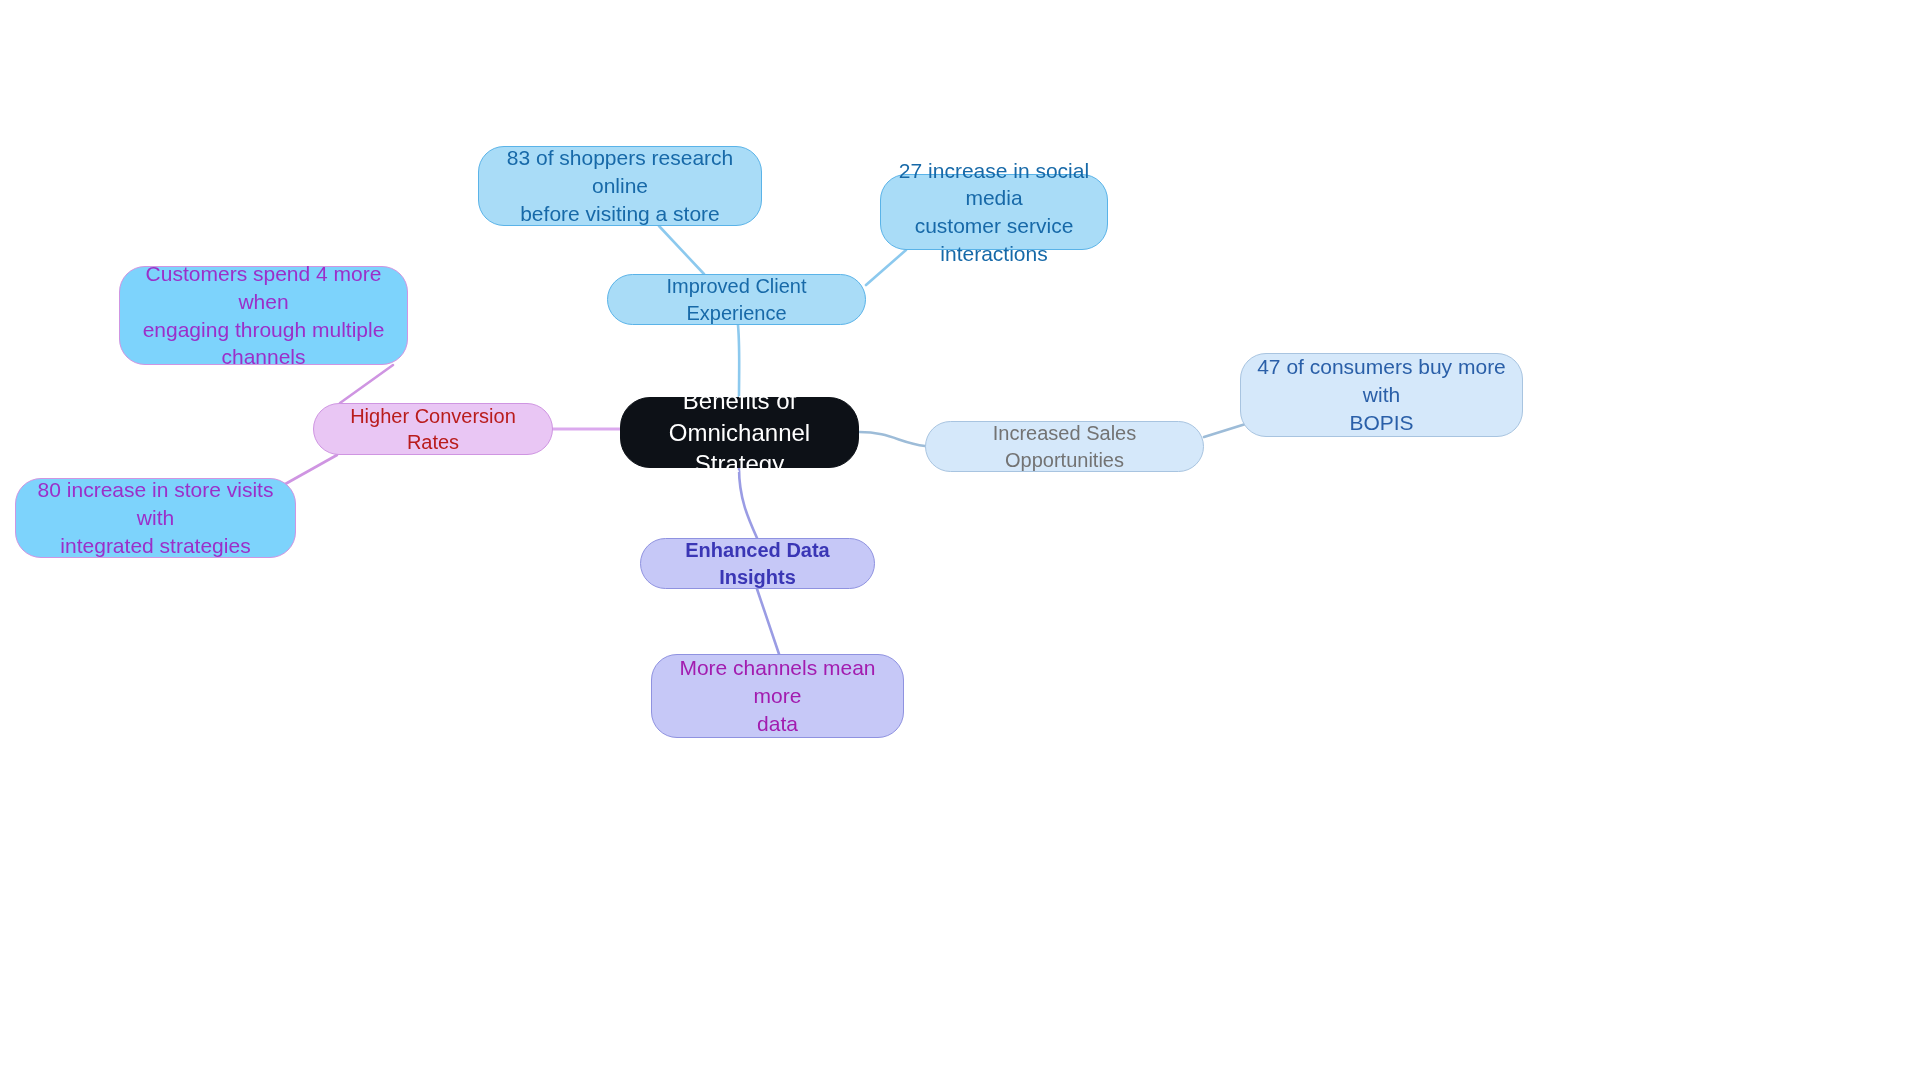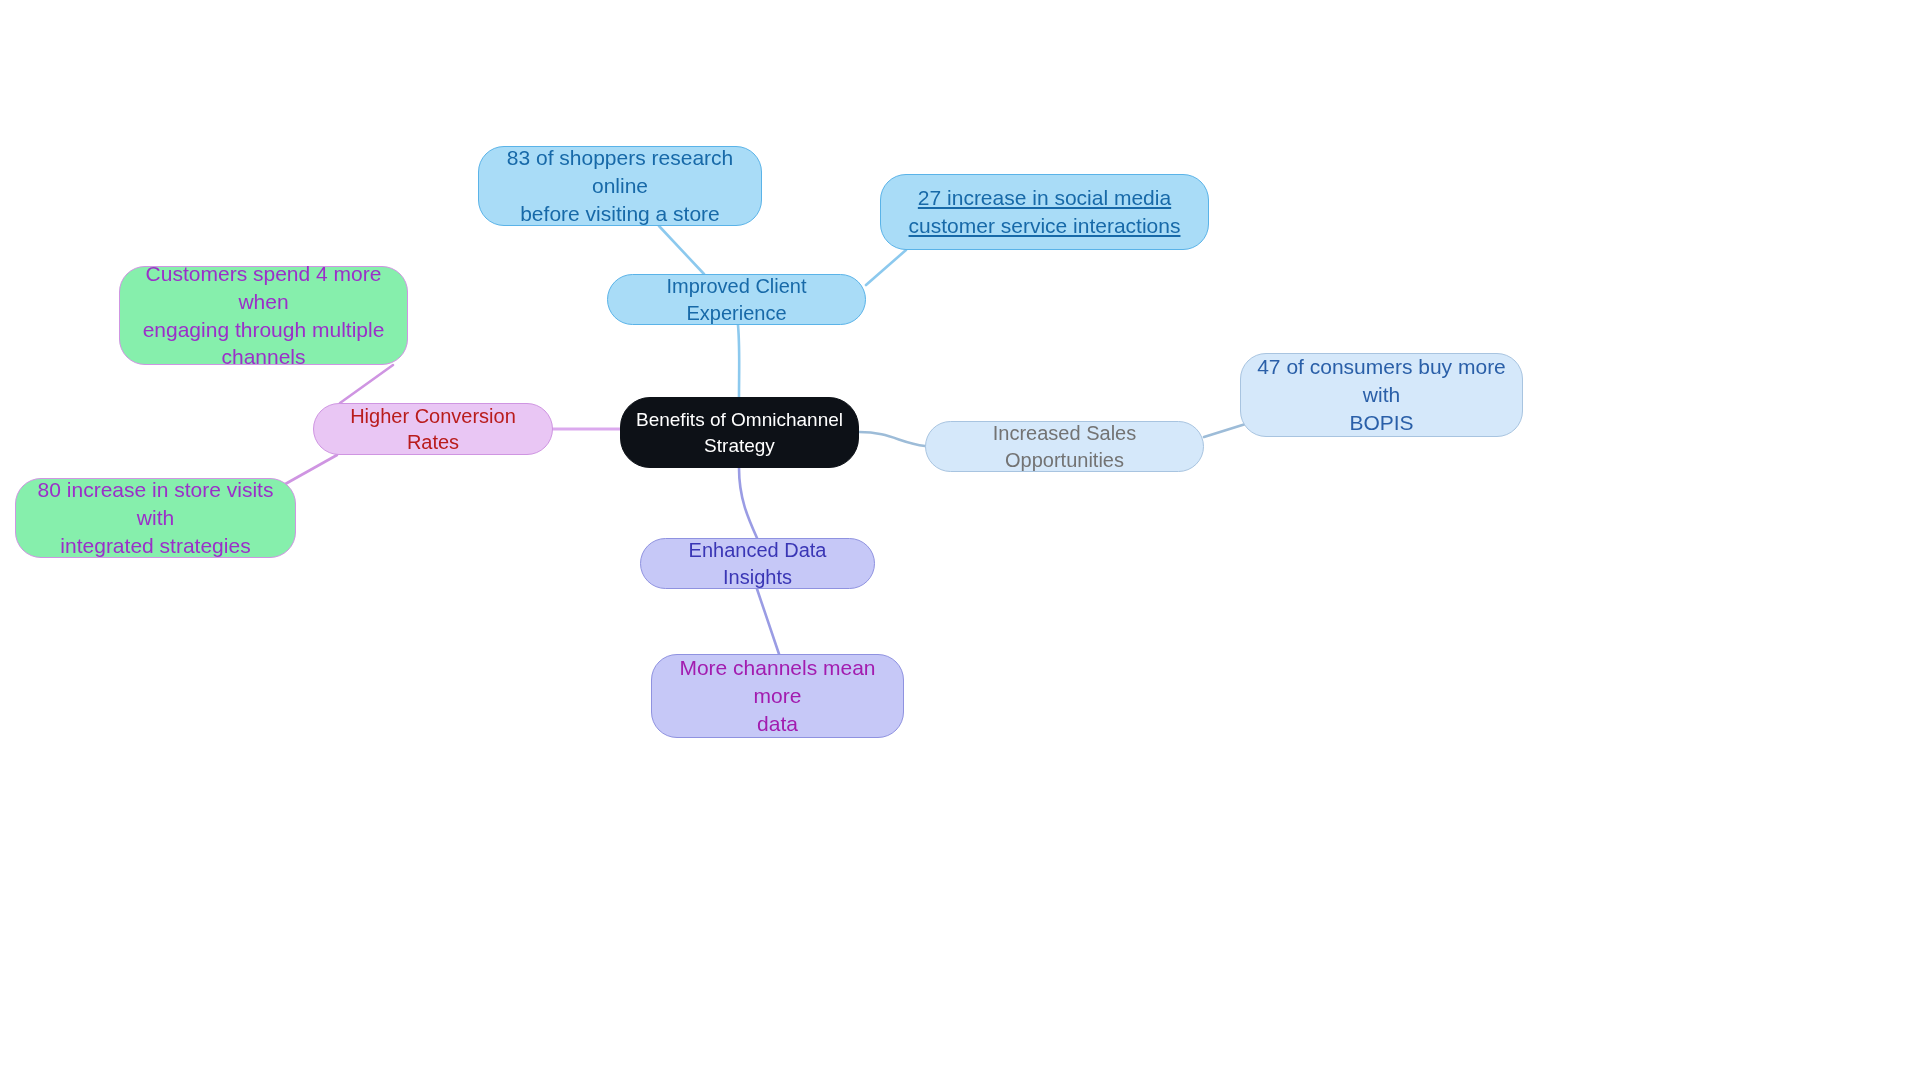--- a/index.html
+++ b/index.html
@@ -34,30 +34,30 @@
     border-style: solid;
     border-width: 1.5px;
     line-height: 1.32;
     white-space: pre-line;
     padding: 6px 14px;
   }
   .node-root {
     background: #0d1117;
     border-color: #0d1117;
     color: #ffffff;
-    font-size: 19px;
+    font-size: 24px;
     border-radius: 30px;
   }
   .node-branch { font-size: 20px; }
   .node-leaf   { font-size: 21px; }
 
   .c-blue-strong { background:#a9dcf7; border-color:#5ab3e8; color:#1769a8; }
   .c-blue-pale   { background:#d5e8fa; border-color:#a8c4e0; color:#2a5fa8; }
   .c-periwinkle  { background:#c6c8f7; border-color:#8f92e0; color:#a21caf; }
-  .c-pink        { background:#86efac; border-color:#cf95e2; color:#9b2fc9; }
+  .c-pink        { background:#7dd3fc; border-color:#cf95e2; color:#9b2fc9; }
 </style>
 </head>
 <body>
 
 <div id="canvas">
   <svg id="edges" viewBox="0 0 1920 1083">
       <path d="M 739 397 C 739 370 740 348 738 325" stroke="#8cc9ee" stroke-width="2.6" fill="none" stroke-linecap="round"></path>
       <path d="M 704 274 L 659 226" stroke="#8cc9ee" stroke-width="2.6" fill="none" stroke-linecap="round"></path>
       <path d="M 866 285 L 906 250" stroke="#8cc9ee" stroke-width="2.6" fill="none" stroke-linecap="round"></path>
       <path d="M 859 432 C 890 432 900 443 925 446" stroke="#9dbcd8" stroke-width="2.6" fill="none" stroke-linecap="round"></path>
@@ -66,26 +66,26 @@
       <path d="M 757 589 L 779 654" stroke="#9a9ce4" stroke-width="2.6" fill="none" stroke-linecap="round"></path>
       <path d="M 620 429 C 596 429 578 429 553 429" stroke="#dba9ee" stroke-width="2.8" fill="none" stroke-linecap="round"></path>
       <path d="M 340 403 L 393 365" stroke="#cf95e2" stroke-width="2.6" fill="none" stroke-linecap="round"></path>
       <path d="M 337 455 L 271 492" stroke="#cf95e2" stroke-width="2.6" fill="none" stroke-linecap="round"></path>
     </svg>
   <div id="nodes">
       <div class="node node-root" style="left: 620px; top: 397px; width: 239px; height: 71px; background: rgb(13, 17, 23); border-color: rgb(13, 17, 23); color: rgb(255, 255, 255);"><span>Benefits of Omnichannel Strategy</span></div>
       <div class="node node-branch c-blue-strong" style="left: 607px; top: 274px; width: 259px; height: 51px; background: rgb(169, 220, 247); border-color: rgb(90, 179, 232); color: rgb(23, 105, 168);"><span>Improved Client Experience</span></div>
       <div class="node node-leaf c-blue-strong" style="left: 478px; top: 146px; width: 284px; height: 80px;"><span>83 of shoppers research online
 before visiting a store</span></div>
-      <div class="node node-leaf c-blue-strong" style="left: 880px; top: 174px; width: 329px; height: 76px; text-decoration: underline;"><span>27 increase in social media
+      <div class="node node-leaf c-blue-strong" style="left: 880px; top: 174px; width: 228px; height: 76px;"><span>27 increase in social media
 customer service interactions</span></div>
       <div class="node node-branch c-blue-pale" style="left: 925px; top: 421px; width: 279px; height: 51px; background: rgb(213, 232, 250); border-color: rgb(168, 196, 224); color: #737373;"><span>Increased Sales Opportunities</span></div>
       <div class="node node-leaf c-blue-pale" style="left: 1240px; top: 353px; width: 283px; height: 84px;"><span>47 of consumers buy more with
 BOPIS</span></div>
-      <div class="node node-branch c-periwinkle" style="left: 640px; top: 538px; width: 235px; height: 51px; background: rgb(198, 200, 247); border-color: rgb(143, 146, 224); color: rgb(58, 54, 181);"><span>Enhanced Data Insights</span></div>
+      <div class="node node-branch c-periwinkle" style="left: 640px; top: 538px; width: 235px; height: 51px; background: rgb(198, 200, 247); border-color: rgb(143, 146, 224); color: rgb(58, 54, 181); font-weight: bold;"><span>Enhanced Data Insights</span></div>
       <div class="node node-leaf c-periwinkle" style="left: 651px; top: 654px; width: 253px; height: 84px;"><span>More channels mean more
 data</span></div>
       <div class="node node-branch c-pink" style="left: 313px; top: 403px; width: 240px; height: 52px; background: rgb(233, 198, 244); border-color: rgb(207, 149, 226); color: #b91c1c;"><span>Higher Conversion Rates</span></div>
       <div class="node node-leaf c-pink" style="left: 119px; top: 266px; width: 289px; height: 99px;"><span>Customers spend 4 more when
 engaging through multiple
 channels</span></div>
       <div class="node node-leaf c-pink" style="left: 15px; top: 478px; width: 281px; height: 80px; justify-content: center;"><span>80 increase in store visits with
 integrated strategies</span></div>
     </div>
 </div>

